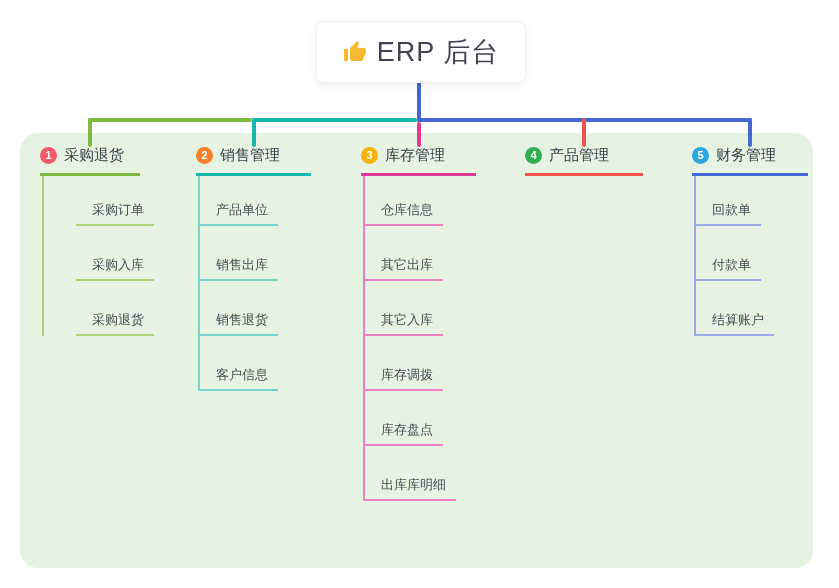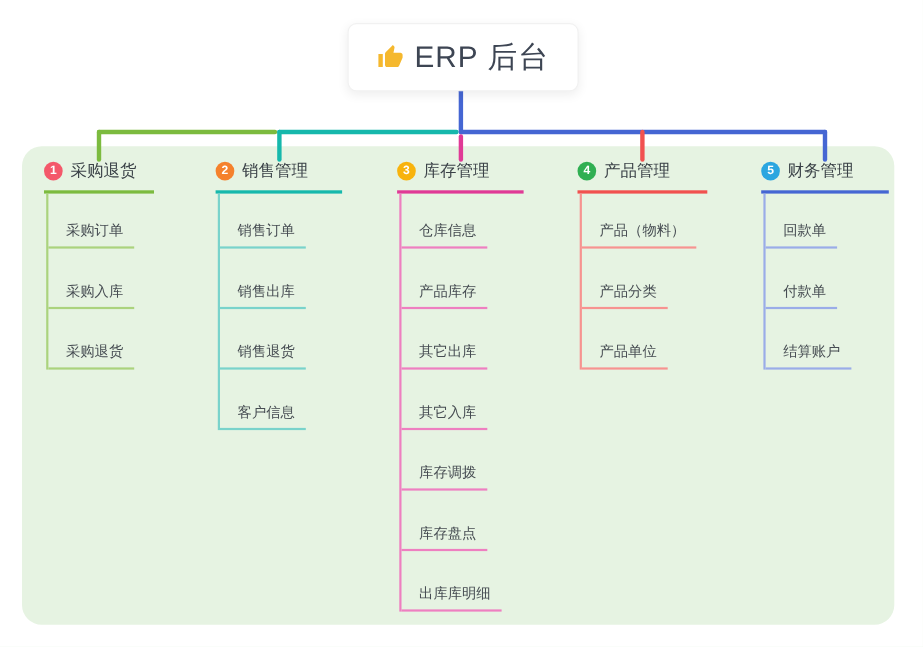--- a/index.html
+++ b/index.html
@@ -81,41 +81,41 @@
     </span>
     <span class="root-title">ERP 后台</span>
   </div>
 
   <div id="branches-layer">
   <div class="branch" style="left: 40px; top: 146px;">
     <div class="branch-header" style="width: 100px; border-bottom-color: rgb(124, 187, 63);">
       <span class="badge" style="background: rgb(244, 88, 106);">1</span>
       <span class="branch-title">采购退货</span>
     </div>
-    <div class="children" style="border-left-color: rgb(171, 211, 125);">
+    <div class="children" style="border-left-color: rgb(171, 211, 125); padding-left: 32px;">
           <div class="child-row">
             <span class="child-label" style="border-bottom-color: rgb(171, 211, 125);">采购订单</span>
           </div>
           <div class="child-row">
             <span class="child-label" style="border-bottom-color: rgb(171, 211, 125);">采购入库</span>
           </div>
           <div class="child-row">
             <span class="child-label" style="border-bottom-color: rgb(171, 211, 125);">采购退货</span>
           </div>
         </div>
   </div>
 
   <div class="branch" style="left: 196px; top: 146px;">
     <div class="branch-header" style="width: 115px; border-bottom-color: rgb(22, 184, 172);">
       <span class="badge" style="background: rgb(245, 129, 44);">2</span>
       <span class="branch-title">销售管理</span>
     </div>
     <div class="children" style="border-left-color: rgb(121, 211, 203);">
           <div class="child-row">
-            <span class="child-label" style="border-bottom-color: rgb(121, 211, 203);">销售订单</span>
+            <span class="child-label" style="border-bottom-color: rgb(121, 211, 203);">产品单位</span>
           </div>
           <div class="child-row">
             <span class="child-label" style="border-bottom-color: rgb(121, 211, 203);">销售出库</span>
           </div>
           <div class="child-row">
             <span class="child-label" style="border-bottom-color: rgb(121, 211, 203); text-align: right;">销售退货</span>
           </div>
           <div class="child-row">
             <span class="child-label" style="border-bottom-color: rgb(121, 211, 203); margin-top: 40px;">客户信息</span>
           </div>
@@ -123,23 +123,20 @@
   </div>
 
   <div class="branch" style="left: 361px; top: 146px;">
     <div class="branch-header" style="width: 115px; border-bottom-color: rgb(224, 58, 150);">
       <span class="badge" style="background: rgb(248, 179, 13);">3</span>
       <span class="branch-title">库存管理</span>
     </div>
     <div class="children" style="border-left-color: rgb(238, 127, 192);">
           <div class="child-row">
             <span class="child-label" style="border-bottom-color: rgb(238, 127, 192);">仓库信息</span>
-          </div>
-          <div class="child-row">
-            <span class="child-label" style="border-bottom-color: rgb(238, 127, 192);">产品库存</span>
           </div>
           <div class="child-row">
             <span class="child-label" style="border-bottom-color: rgb(238, 127, 192);">其它出库</span>
           </div>
           <div class="child-row">
             <span class="child-label" style="border-bottom-color: rgb(238, 127, 192);">其它入库</span>
           </div>
           <div class="child-row">
             <span class="child-label" style="border-bottom-color: rgb(238, 127, 192);">库存调拨</span>
           </div>
@@ -150,31 +147,20 @@
             <span class="child-label" style="border-bottom-color: rgb(238, 127, 192);">出库库明细</span>
           </div>
         </div>
   </div>
 
   <div class="branch" style="left: 525px; top: 146px;">
     <div class="branch-header" style="width: 118px; border-bottom-color: rgb(241, 81, 79);">
       <span class="badge" style="background: rgb(48, 175, 82);">4</span>
       <span class="branch-title">产品管理</span>
     </div>
-    <div class="children" style="border-left-color: rgb(247, 147, 144);">
-          <div class="child-row">
-            <span class="child-label" style="border-bottom-color: rgb(247, 147, 144);">产品（物料）</span>
-          </div>
-          <div class="child-row">
-            <span class="child-label" style="border-bottom-color: rgb(247, 147, 144);">产品分类</span>
-          </div>
-          <div class="child-row">
-            <span class="child-label" style="border-bottom-color: rgb(247, 147, 144);">产品单位</span>
-          </div>
-        </div>
   </div>
 
   <div class="branch" style="left: 692px; top: 146px;">
     <div class="branch-header" style="width: 116px; border-bottom-color: rgb(69, 102, 211);">
       <span class="badge" style="background: rgb(43, 166, 224);">5</span>
       <span class="branch-title">财务管理</span>
     </div>
     <div class="children" style="border-left-color: rgb(154, 172, 232);">
           <div class="child-row">
             <span class="child-label" style="border-bottom-color: rgb(154, 172, 232);">回款单</span>

